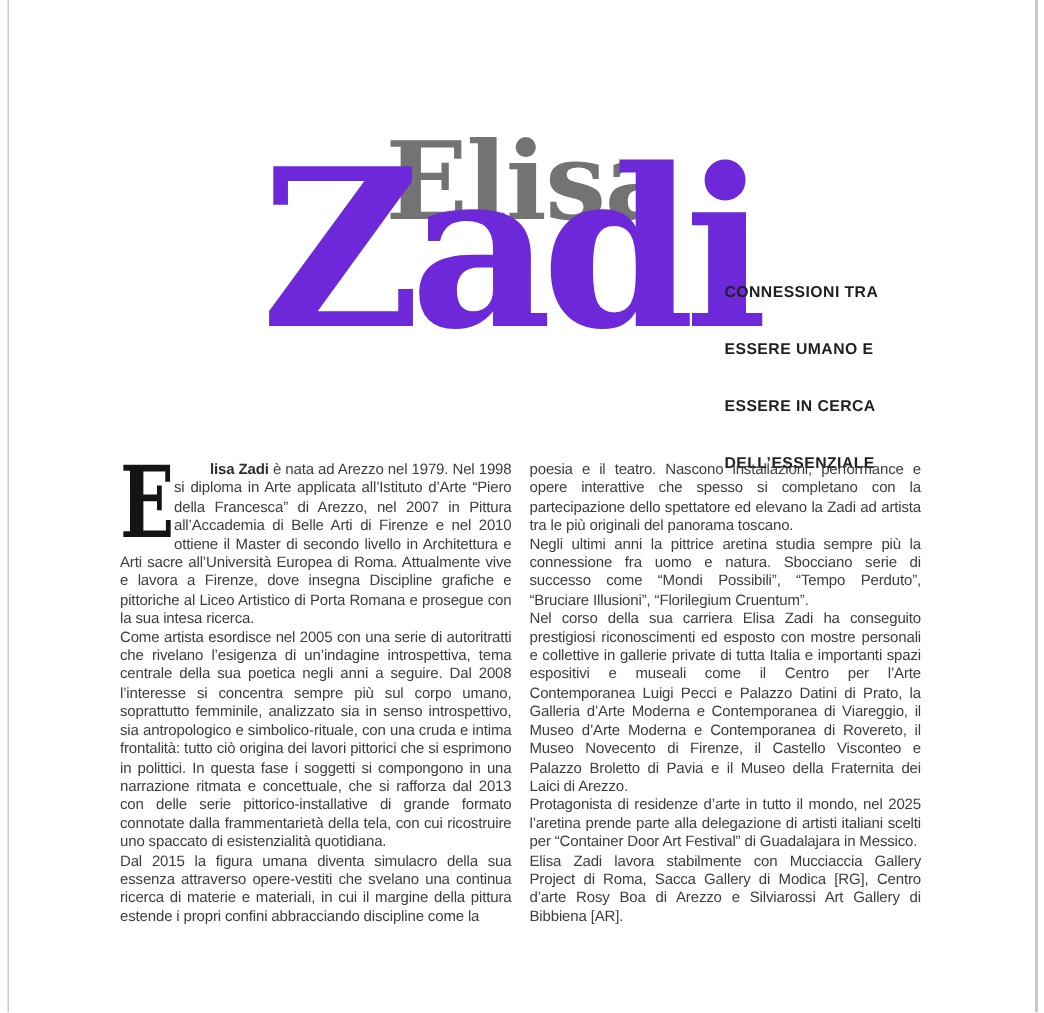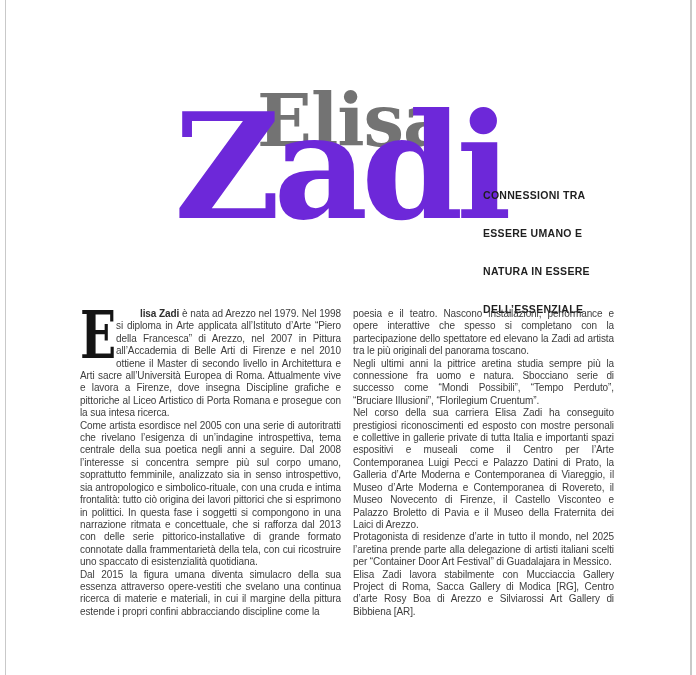--- a/index.html
+++ b/index.html
@@ -57,21 +57,21 @@
   <div class="page-edge right"></div>
 
   <div>
     <div class="title-elisa">Elisa</div>
     <div class="title-zadi">Zadi</div>
   </div>
 
   <div class="subtitle">
       <div class="subtitle-line">CONNESSIONI TRA</div>
       <div class="subtitle-line">ESSERE UMANO E</div>
-      <div class="subtitle-line">NATURA IN ESSERE</div>
+      <div class="subtitle-line">ESSERE IN CERCA</div>
       <div class="subtitle-line">DELL’ESSENZIALE</div>
     </div>
 
   <div class="body-cols">
     <div class="col">
       <p class="lead">
         <span class="dropcap">E</span><b>lisa Zadi</b><span> è nata ad Arezzo nel 1979. Nel 1998 si diploma in Arte applicata all’Istituto d’Arte “Piero della Francesca” di Arezzo, nel 2007 in Pittura all’Accademia di Belle Arti di Firenze e nel 2010 ottiene il Master di secondo livello in Architettura e Arti sacre all’Università Europea di Roma. Attualmente vive e lavora a Firenze, dove insegna Discipline grafiche e pittoriche al Liceo Artistico di Porta Romana e prosegue con la sua intesa ricerca.</span>
       </p>
       <span><p>Come artista esordisce nel 2005 con una serie di autoritratti che rivelano l’esigenza di un’indagine introspettiva, tema centrale della sua poetica negli anni a seguire. Dal 2008 l’interesse si concentra sempre più sul corpo umano, soprattutto femminile, analizzato sia in senso introspettivo, sia antropologico e simbolico-rituale, con una cruda e intima frontalità: tutto ciò origina dei lavori pittorici che si esprimono in polittici. In questa fase i soggetti si compongono in una narrazione ritmata e concettuale, che si rafforza dal 2013 con delle serie pittorico-installative di grande formato connotate dalla frammentarietà della tela, con cui ricostruire uno spaccato di esistenzialità quotidiana.</p><p>Dal 2015 la figura umana diventa simulacro della sua essenza attraverso opere-vestiti che svelano una continua ricerca di materie e materiali, in cui il margine della pittura estende i propri confini abbracciando discipline come la</p></span>
     </div>

